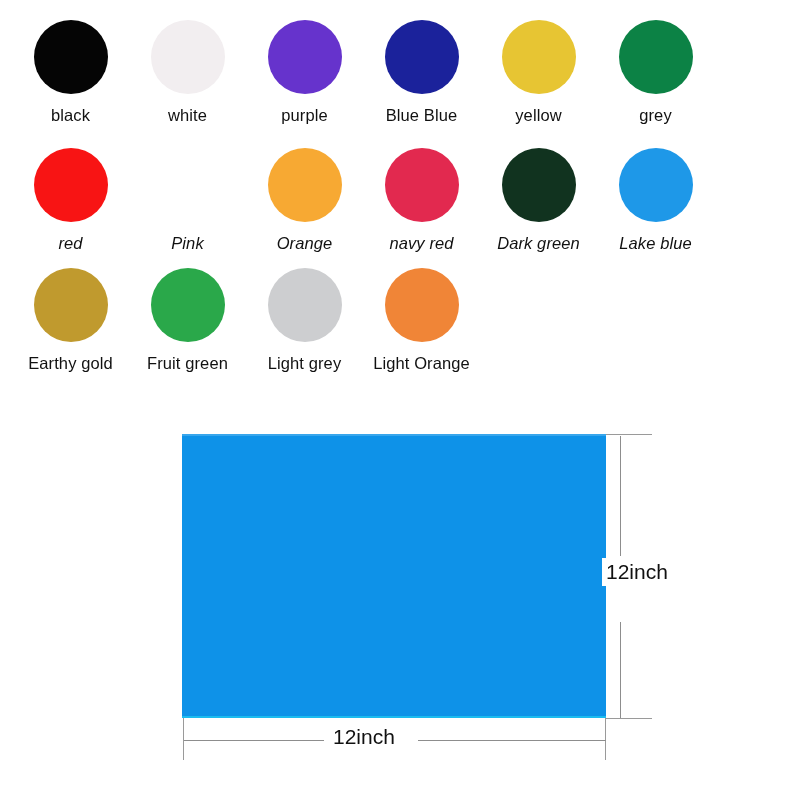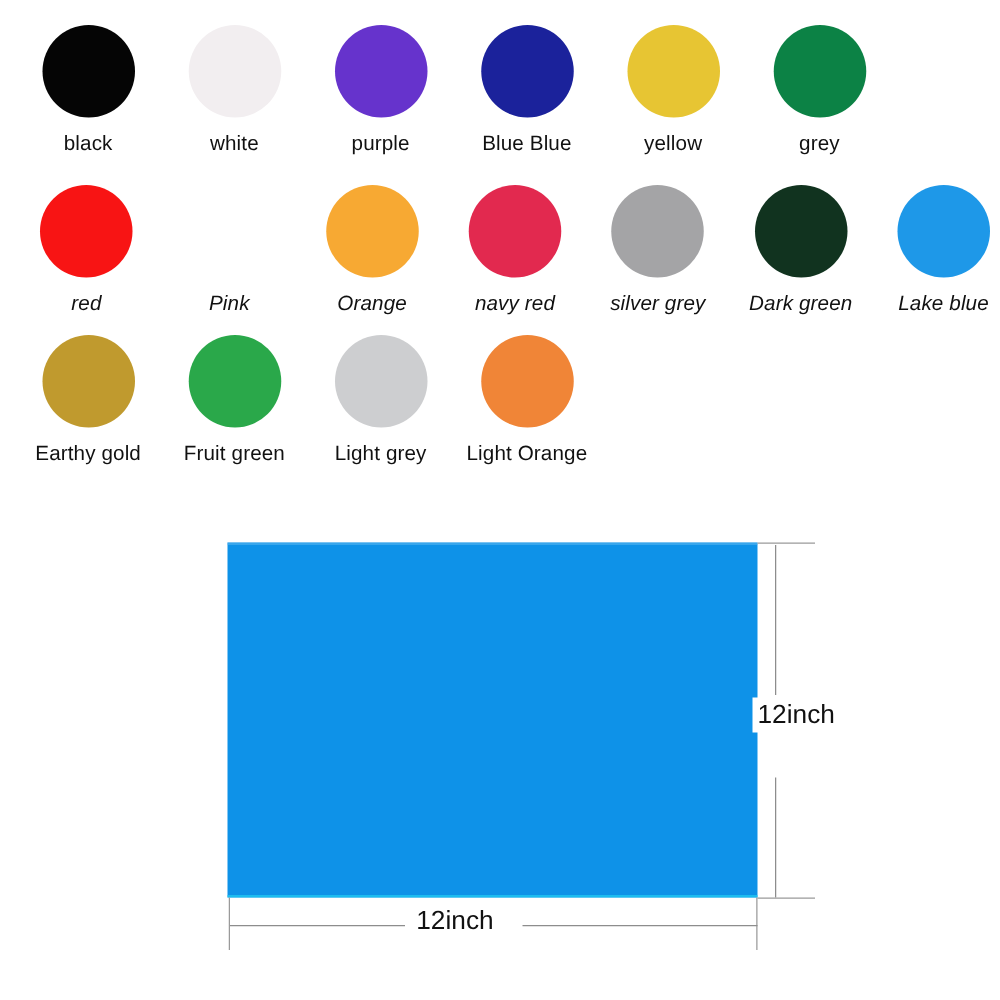--- a/index.html
+++ b/index.html
@@ -177,24 +177,20 @@
       </div>
       <div class="swatch-cell">
         <span class="swatch-dot" style="background: rgb(247, 169, 51);"></span>
         <span class="swatch-label">Orange</span>
       </div>
       <div class="swatch-cell">
         <span class="swatch-dot" style="background: rgb(226, 41, 79);"></span>
         <span class="swatch-label">navy  red</span>
       </div>
       <div class="swatch-cell">
-        <span class="swatch-dot" style="background: rgb(164, 164, 166);"></span>
-        <span class="swatch-label">silver  grey</span>
-      </div>
-      <div class="swatch-cell">
         <span class="swatch-dot" style="background: rgb(17, 51, 31);"></span>
         <span class="swatch-label">Dark  green</span>
       </div>
       <div class="swatch-cell">
         <span class="swatch-dot" style="background: rgb(30, 152, 232);"></span>
         <span class="swatch-label">Lake  blue</span>
       </div>
     </div>
   <div class="swatch-row" id="row-2">
       <div class="swatch-cell">

